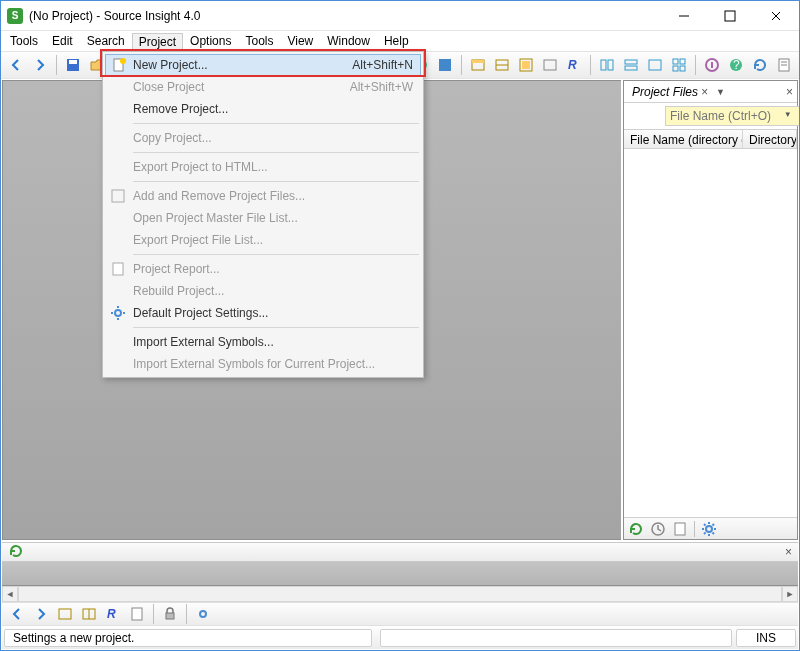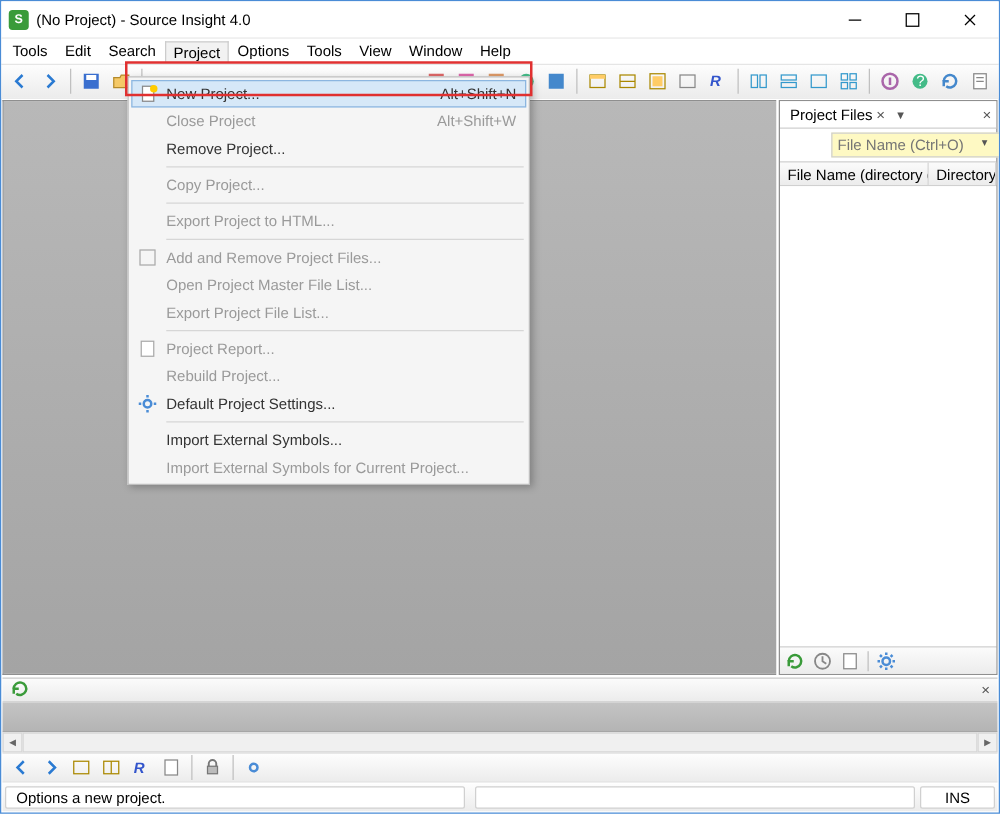--- a/index.html
+++ b/index.html
@@ -15,21 +15,21 @@
   .menubar .menu-item.open { background:#f2f2f2; border:1px solid #ccc; border-bottom:none; padding:1px 6px;}
   
   .toolbar { height:28px; border-top:1px solid #e5e5e5;border-bottom:1px solid #e5e5e5; background: linear-gradient(#fdfdfd,#ececec); display:flex; align-items:center; padding:0 4px; gap:2px;}
   .tb-btn { width:22px; height:22px; display:flex; align-items:center; justify-content:center; border:1px solid transparent; border-radius:2px;}
   .tb-sep { width:1px; height:20px; background:#c0c0c0; margin:0 3px;}
   
   .workspace { position:absolute; top:79px; left:1px; right:1px; bottom:110px; display:flex;}
   .client { flex:1; background:linear-gradient(#b8b8b8,#a4a4a4); border:1px solid #8f8f8f; border-right:none; }
   .sidepanel { width:175px; display:flex; flex-direction:column; border:1px solid #8f8f8f; background:#fff; margin-left:2px;}
   .panel-tabs{height:22px;border-bottom:1px solid #d0d0d0;display:flex;align-items:center;padding:0 4px;gap:4px;background:#fff;}
-  .panel-tab{padding:2px 4px; display:flex;align-items:flex-end;gap:3px;}
+  .panel-tab{padding:2px 4px; display:flex;align-items:flex-end;gap:3px;font-style:italic;}
   .panel-x{color:#555;}
   .panel-chev{color:#555;font-size:9px;}
   .filter-row{padding:3px 4px;}
   .filter-input{width:100%; height:20px; border:1px solid #cfcfcf; padding:0 16px 0 4px; color:#888; background:#fef9c3;margin-left:37px;}
   .filter-wrap{position:relative;}
   .filter-dd{position:absolute;right:3px;top:3px;font-size:9px;color:#555;}
   .list-header{height:20px;display:flex;background:linear-gradient(#fbfbfb,#ececec);border-top:1px solid #d0d0d0;border-bottom:1px solid #d0d0d0;}
   .list-header .col{padding:3px 6px;border-right:1px solid #d6d6d6;white-space:nowrap;overflow:hidden;}
   .list-body{flex:1;background:#fff;}
   .panel-toolbar{height:22px;border-top:1px solid #d0d0d0;display:flex;align-items:center;padding:0 4px;gap:6px;background:linear-gradient(#fbfbfb,#ececec);}
@@ -43,21 +43,21 @@
   .dock-scroll .arr{width:16px;border:1px solid #d6d6d6;background:#f0f0f0;display:flex;align-items:center;justify-content:center;font-size:9px;color:#666;}
   
   .toolbar2{position:absolute;left:1px;right:1px;bottom:24px;height:24px;background:linear-gradient(#fdfdfd,#ececec);border-top:1px solid #e0e0e0;border-bottom:1px solid #e0e0e0;display:flex;align-items:center;padding:0 4px;gap:2px;}
   
   .statusbar{position:absolute;left:1px;right:1px;bottom:1px;height:22px;background:linear-gradient(#fdfdfd,#ececec);display:flex;align-items:center;padding:0 2px;}
   .status-cell{border:1px solid #d0d0d0;height:18px;display:flex;align-items:center;padding:0 8px;background:#fff;border-radius:2px;}
   .status-cell.main{flex:1;margin-right:4px;}
   .status-cell.ins{width:60px;justify-content:center;margin-left:auto;}
   .status-blank{flex:1;border:1px solid #d0d0d0;height:18px;margin:0 4px;background:#fff;border-radius:2px;}
   
-  .dropdown{position:absolute; top:60px; left:101px; width:322px; background:#f5f5f5; border:1px solid #bfbfbf; box-shadow:2px 2px 6px rgba(0,0,0,0.25); padding:2px; z-index:10;}
+  .dropdown{position:absolute; top:50px; left:101px; width:322px; background:#f5f5f5; border:1px solid #bfbfbf; box-shadow:2px 2px 6px rgba(0,0,0,0.25); padding:2px; z-index:10;}
   .dd-item{height:22px;display:flex;align-items:center;padding:0 8px 0 28px;position:relative;color:#333;}
   .dd-item.disabled{color:#9a9a9a;}
   .dd-item.highlight{background:#d6e8f8;border:1px solid #8cb6e0;padding:0 7px 0 27px;height:22px;}
   .dd-item .shortcut{margin-left:auto;color:inherit;}
   .dd-sep{height:1px;background:#d6d6d6;margin:3px 2px 3px 28px;}
   .dd-icon{position:absolute;left:4px;width:18px;height:18px;display:flex;align-items:center;justify-content:center;}
   .highlight-box{position:absolute;top:48px;left:99px;width:326px;height:28px;border:2px solid #e03030;z-index:11;pointer-events:none;}
   
   .ico{width:16px;height:16px;}
 </style>
@@ -348,21 +348,21 @@
     </div>
   <div class="tb-sep"></div>
   <div class="tb-btn">
       <svg class="ico" viewBox="0 0 16 16">
         <circle cx="8" cy="8" r="3" fill="none" stroke="#4a8cd6" stroke-width="2"></circle>
       </svg>
     </div>
 </div>
 
 <div class="statusbar">
-  <div class="status-cell main">Options a new project.</div>
+  <div class="status-cell main">Settings a new project.</div>
   <div class="status-blank"></div>
   <div class="status-cell ins">INS</div>
 </div>
 
 <div class="dropdown" id="dropdown">
     <div class="dd-item highlight">
       <span class="dd-icon">
         <svg class="ico" viewBox="0 0 16 16">
           <rect x="3" y="2" width="9" height="12" fill="#fff" stroke="#888"></rect>
           <circle cx="12" cy="4" r="3" fill="#fc0"></circle>

